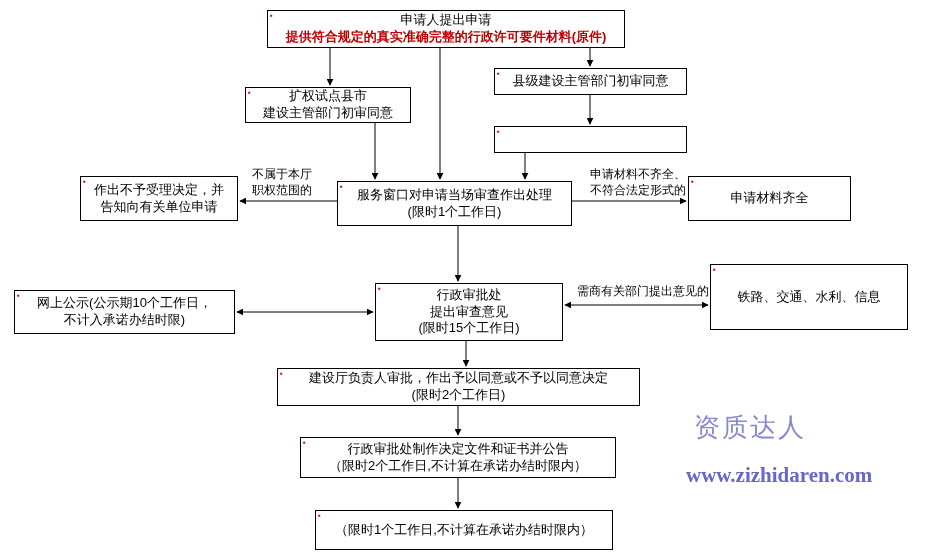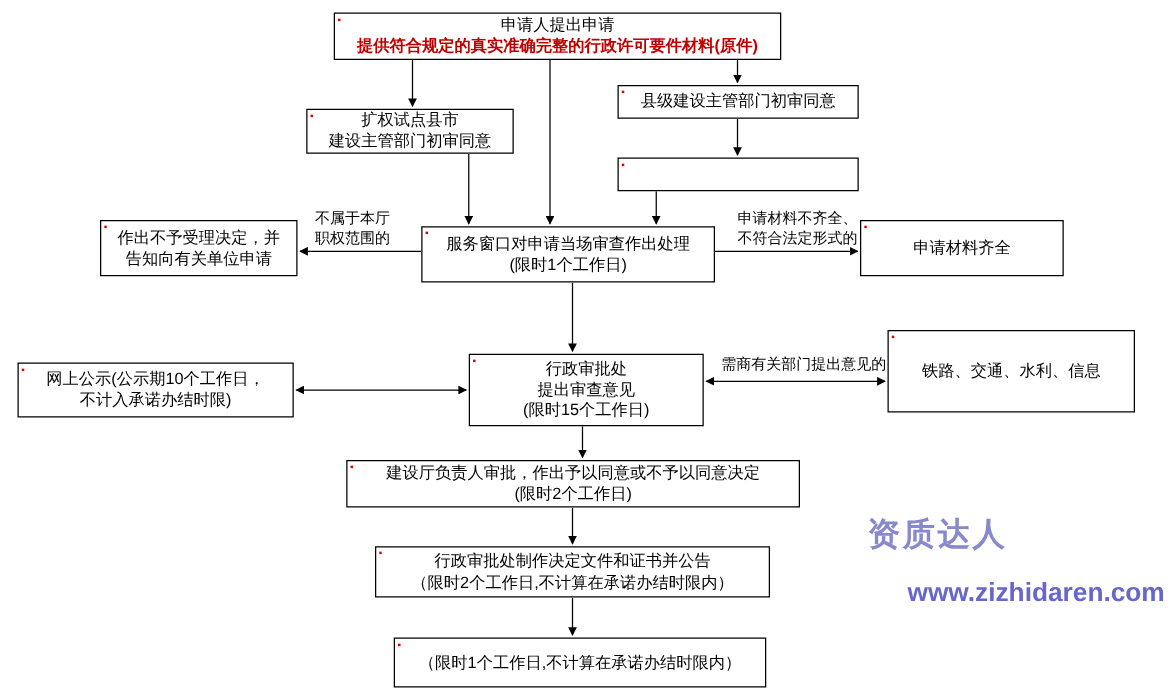--- a/index.html
+++ b/index.html
@@ -9,24 +9,24 @@
   .arrows { position:absolute; left:0; top:0; z-index:1; }
   .arrows line { stroke:var(--line,#000); stroke-width:1; }
   .node { position:absolute; z-index:2; background:#fff; border:1px solid #000;
           display:flex; flex-direction:column; justify-content:center; align-items:center;
           text-align:center; font-size:13px; line-height:1.3; color:#000; padding:1px 3px; }
   .node .mark { position:absolute; left:2px; top:1px; font-size:8px; line-height:1;
                 color:var(--mark-red,#d00000); }
   .red-line { color:var(--accent-red,#c00000);font-weight:bold; }
   .edge-label { position:absolute; z-index:3; font-size:12px; line-height:1.32; color:#000000;
                 text-align:left; white-space:nowrap; }
-  .wm-brand { position:absolute; z-index:4; font-size:26px; font-weight:bold; letter-spacing:2px;
+  .wm-brand { position:absolute; z-index:4; font-size:26px; font-weight:normal; letter-spacing:2px;
               color:var(--watermark-brand,#8888cc); }
   .wm-url { position:absolute; z-index:4; font-size:21px; font-weight:bold;
-            font-family:Liberation Sans, sans-serif; color:var(--watermark-url,#6666cc);margin-left:40px; }
+            font-family:Liberation Serif, serif; color:var(--watermark-url,#6666cc); }
 </style>
 </head>
 <body>
 
 <div class="canvas">
 
   <svg class="arrows" width="938" height="560" viewBox="0 0 938 560">
     <defs>
       <marker id="ah" viewBox="0 0 10 10" refX="9" refY="5" markerWidth="7" markerHeight="7" orient="auto-start-reverse">
         <path d="M0,0 L10,5 L0,10 z" fill="#000"></path>

